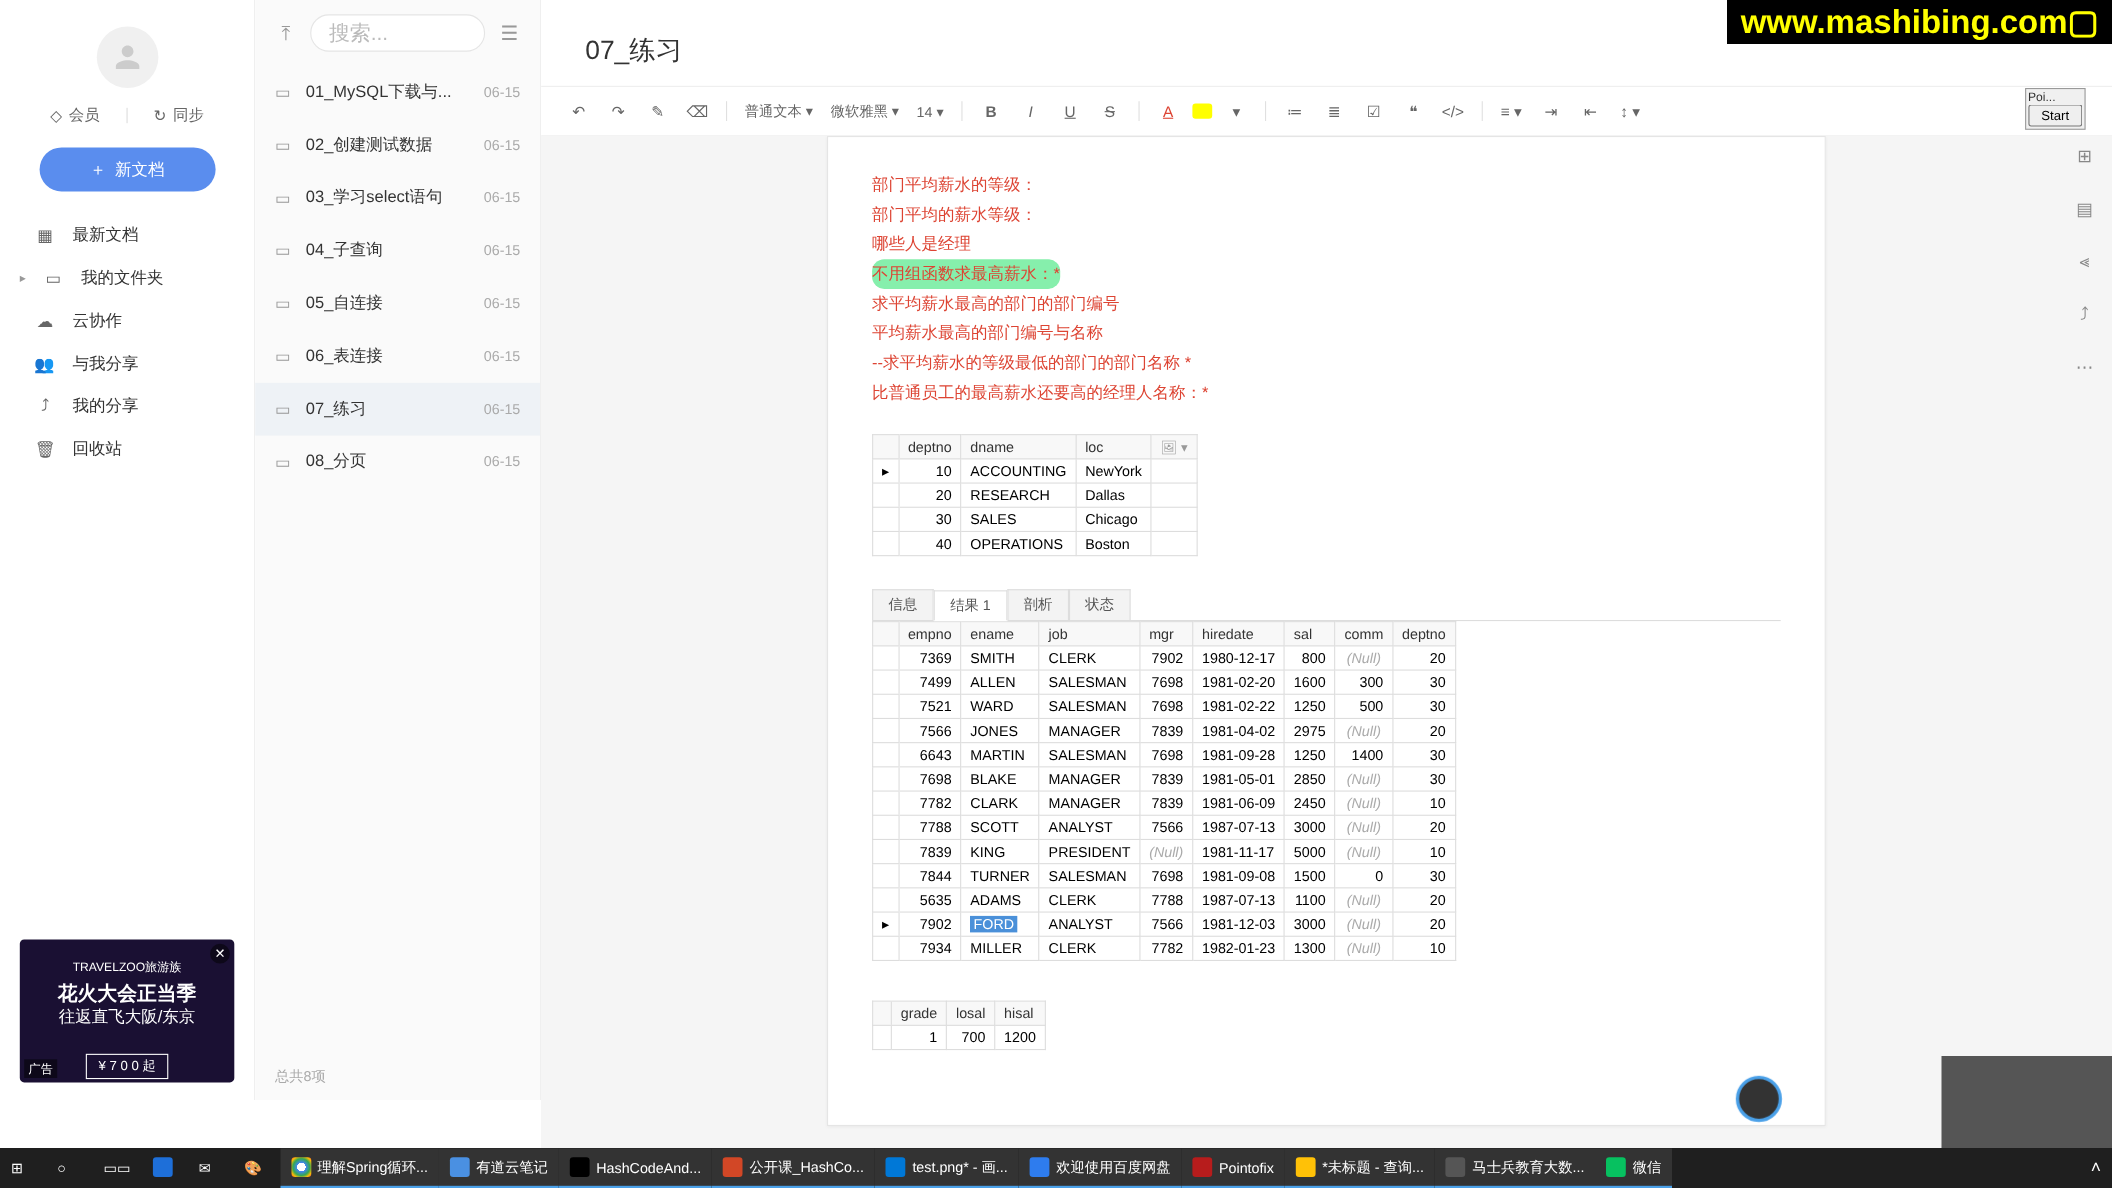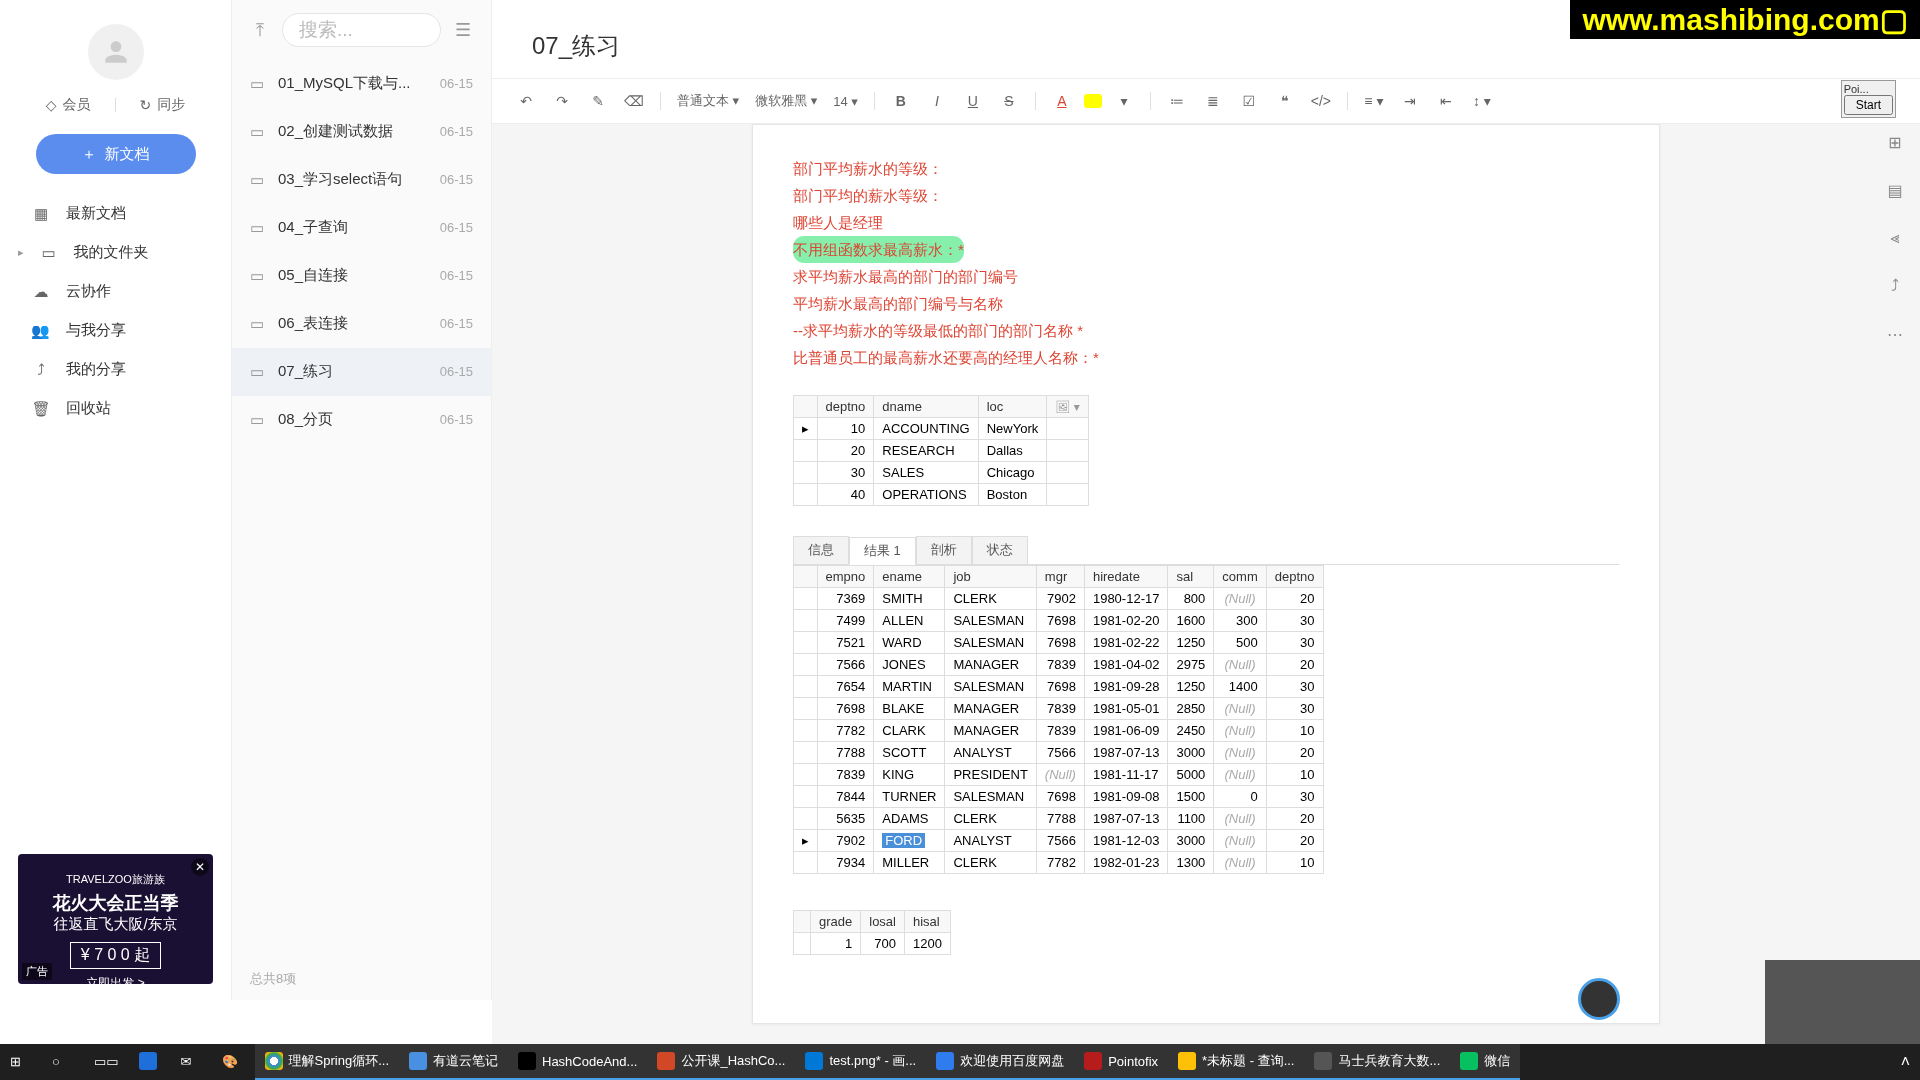--- a/index.html
+++ b/index.html
@@ -16,21 +16,21 @@
 .new-doc { width: 160px; height: 40px; margin: 0 auto 20px; background: #5a8dee; color: #fff; border-radius: 20px; display: flex; align-items: center; justify-content: center; gap: 8px; font-size: 15px; cursor: pointer; }
 .nav-list { padding: 0 16px; }
 .nav-item { display: flex; align-items: center; gap: 16px; padding: 10px 16px; font-size: 15px; color: #333; cursor: pointer; }
 .nav-icon { width: 18px; height: 18px; display: inline-flex; align-items: center; justify-content: center; color: #666; }
 
 .ad-box { position: absolute; bottom: 16px; left: 18px; width: 195px; height: 130px; background: #1a1033; color: #fff; border-radius: 4px; padding: 10px; font-size: 14px; text-align: center; }
 .ad-close { position: absolute; top: 4px; right: 4px; width: 18px; height: 18px; background: rgba(0,0,0,0.5); border-radius: 50%; color: #fff; font-size: 12px; display: flex; align-items: center; justify-content: center; cursor: pointer; }
 .ad-box .t1 { font-size: 11px; margin-top: 8px; }
 .ad-box .t2 { font-size: 18px; font-weight: bold; margin-top: 4px; }
 .ad-box .t3 { font-size: 15px; margin-top: 0; }
-.ad-box .btn { border: 1px solid #fff; padding: 2px 10px; font-size: 16px; display: inline-block; margin-top: 8px; }
+.ad-box .btn { border: 1px solid #fff; padding: 2px 10px; font-size: 12px; display: inline-block; margin-top: 24px; }
 .ad-box .link { font-size: 12px; margin-top: 6px; }
 .ad-tag { position: absolute; bottom: 4px; left: 4px; font-size: 11px; background: rgba(0,0,0,0.5); padding: 1px 4px; }
 
 .file-list { position: absolute; left: 232px; top: 0; width: 260px; height: 1000px; border-right: 1px solid #eee; background: #fafafa; }
 .file-header { height: 60px; display: flex; align-items: center; padding: 0 16px; gap: 10px; }
 .search-box { flex: 1; height: 34px; background: #fff; border: 1px solid #e5e5e5; border-radius: 17px; padding: 0 16px; font-size: 19px; color: #bbb; display: flex; align-items: center; }
 .hdr-icon { width: 24px; height: 24px; color: #999; display: flex; align-items: center; justify-content: center; cursor: pointer; font-size: 18px; }
 .file-item { display: flex; align-items: center; padding: 14px 18px; font-size: 15px; color: #333; cursor: pointer; border-bottom: 1px solid transparent; }
 .file-item.active { background: #eef2f6; }
 .file-item .fi { width: 18px; height: 18px; margin-right: 10px; color: #999; }
@@ -358,21 +358,21 @@
     <td>JONES</td>
     <td>MANAGER</td>
     <td class="num">7839</td>
     <td>1981-04-02</td>
     <td class="num">2975</td>
     <td class="null">(Null)</td>
     <td class="num">20</td>
             </tr>
             <tr>
               <td class="row-ptr"></td>
-    <td class="num">7654</td>
+    <td class="num">6643</td>
     <td>MARTIN</td>
     <td>SALESMAN</td>
     <td class="num">7698</td>
     <td>1981-09-28</td>
     <td class="num">1250</td>
     <td class="num">1400</td>
     <td class="num">30</td>
             </tr>
             <tr>
               <td class="row-ptr"></td>

